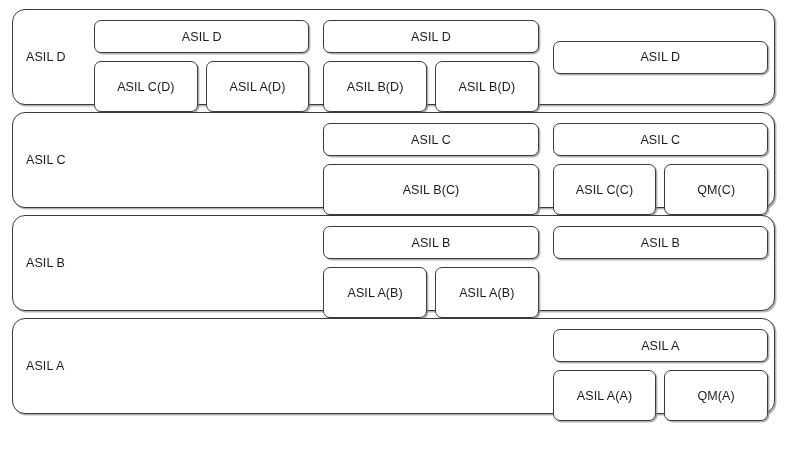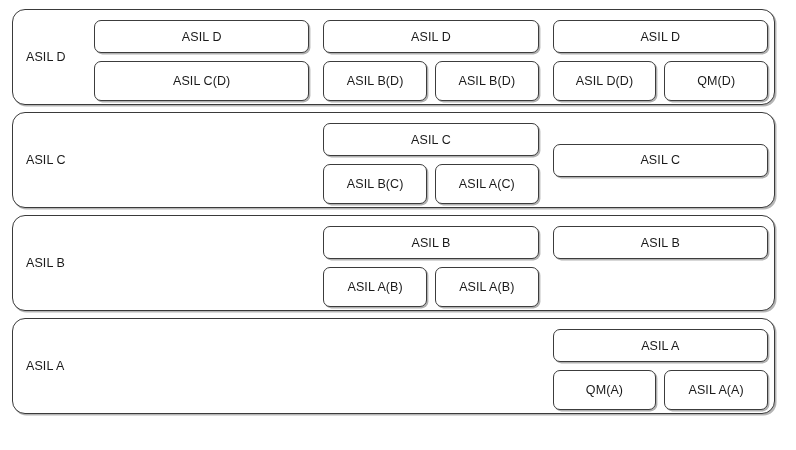--- a/index.html
+++ b/index.html
@@ -98,53 +98,50 @@
 
   .sub-row {
     display: flex;
     gap: 8px;
     width: 100%;
     height: 33px;
   }
 
   .box.child {
     flex: 1 1 0;
-    height: 40px;
+    height: 51px;
   }
 </style>
 </head>
 <body>
 
 <div class="diagram">
 
   <div class="level-row">
     <div class="level-label">ASIL D</div>
     <div class="columns">
 
       <div class="column">
         <div class="box parent">ASIL D</div>
         <div class="sub-row">
           <div class="box child">ASIL C(D)</div>
+          <div class="box child">ASIL A(D)</div>
         </div>
       </div>
 
       <div class="column">
         <div class="box parent">ASIL D</div>
         <div class="sub-row">
           <div class="box child">ASIL B(D)</div>
           <div class="box child">ASIL B(D)</div>
         </div>
       </div>
 
       <div class="column">
         <div class="box parent">ASIL D</div>
-        <div class="sub-row">
-          <div class="box child">ASIL D(D)</div>
-          <div class="box child">QM(D)</div>
-        </div>
       </div>
 
     </div>
   </div>
 
   <div class="level-row">
     <div class="level-label">ASIL C</div>
     <div class="columns">
 
       <div class="column empty">
@@ -152,26 +149,29 @@
         <div class="sub-row">
           <div class="box child"></div>
           <div class="box child"></div>
         </div>
       </div>
 
       <div class="column">
         <div class="box parent">ASIL C</div>
         <div class="sub-row">
           <div class="box child">ASIL B(C)</div>
-          <div class="box child">ASIL A(C)</div>
         </div>
       </div>
 
       <div class="column">
         <div class="box parent">ASIL C</div>
+        <div class="sub-row">
+          <div class="box child">ASIL C(C)</div>
+          <div class="box child">QM(C)</div>
+        </div>
       </div>
 
     </div>
   </div>
 
   <div class="level-row">
     <div class="level-label">ASIL B</div>
     <div class="columns">
 
       <div class="column empty">
@@ -215,21 +215,21 @@
         <div class="box parent"></div>
         <div class="sub-row">
           <div class="box child"></div>
           <div class="box child"></div>
         </div>
       </div>
 
       <div class="column">
         <div class="box parent">ASIL A</div>
         <div class="sub-row">
+          <div class="box child">ASIL A(A)</div>
           <div class="box child">QM(A)</div>
-          <div class="box child">ASIL A(A)</div>
         </div>
       </div>
 
     </div>
   </div>
 
 </div>
 
 </body></html>

